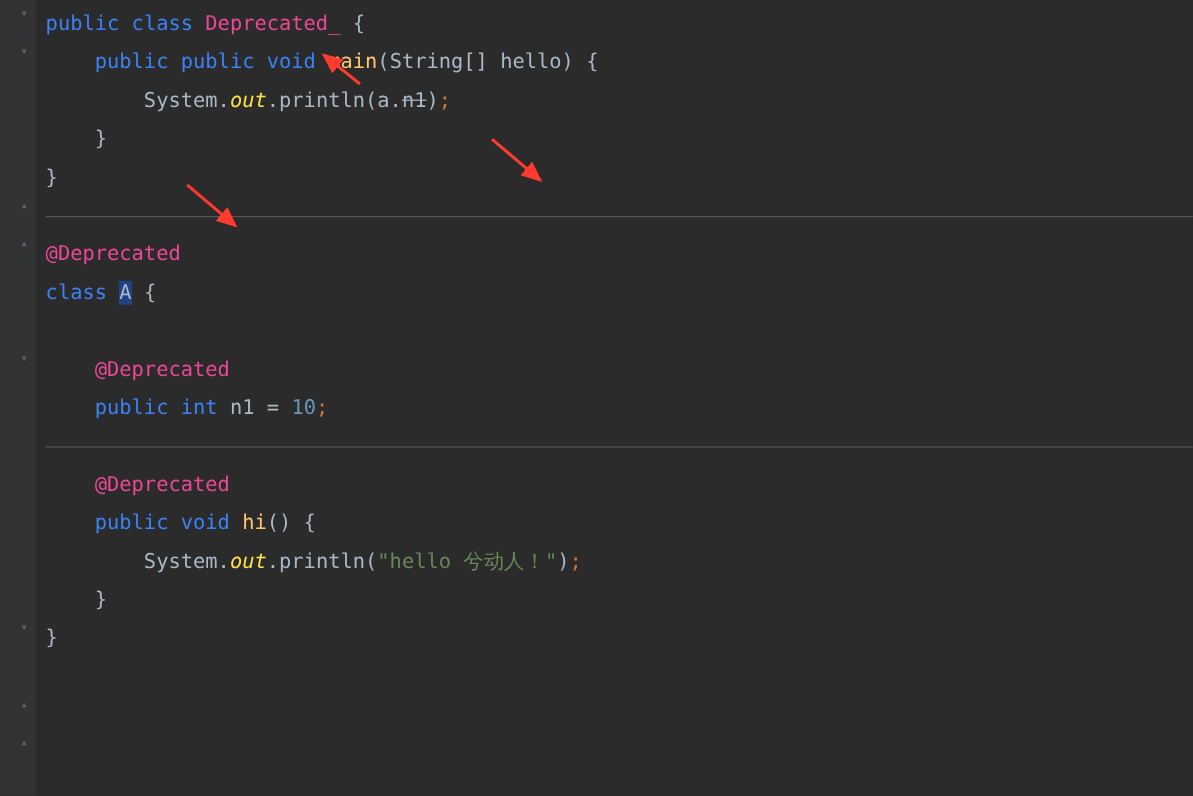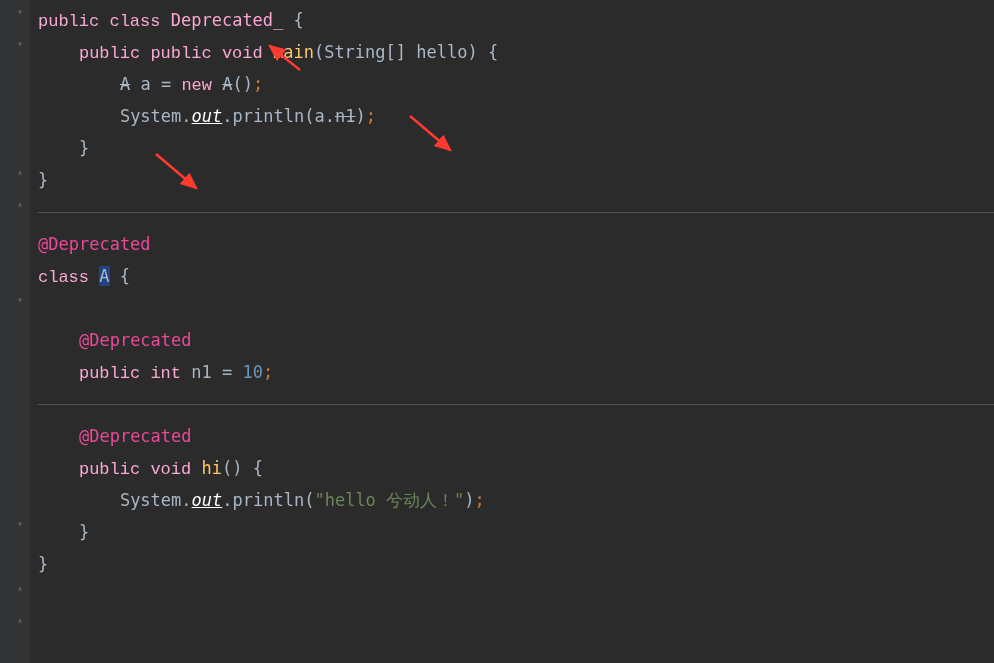--- a/index.html
+++ b/index.html
@@ -38,27 +38,27 @@
     padding: 4px 0 0 8px;
     color: #a9b7c6;
     line-height: 32px;
     position: relative;
   }
   .line {
     white-space: pre;
     height: 32px;
     position: relative;
   }
-  .kw { color: #f9a8d4; font-family: Liberation Mono, monospace; }
-  .cls { color: #f9a8d4; }
+  .kw { color: #3b82f6; }
+  .cls { color: #ec4899; }
   .method { color: #ffc66d; }
   .num { color: #6897bb; }
   .str { color: #6a8759; }
   .ann { color: #ec4899; }
-  .static-field { color: #ffffff; font-style: italic; text-decoration: underline; }
+  .static-field { color: #fde047; font-style: italic; }
   .semi { color: #cc7832; }
   .strike { text-decoration: line-through; }
   .hl { background: #214283; }
   .hr-sep {
     border: none;
     border-top: 1px solid #555555;
     margin: 0;
   }
   .hr-wrap { height: 32px; display:flex; align-items:center; }
   .hr-wrap hr { width: 100%; }
@@ -79,21 +79,20 @@
     <span class="fold-icon" style="top:198px;">▴</span>
     <span class="fold-icon" style="top:294px;">▾</span>
     <span class="fold-icon" style="top:518px;">▾</span>
     <span class="fold-icon" style="top:582px;">▴</span>
     <span class="fold-icon" style="top:614px;">▴</span>
   </div>
 
   <div class="code-area">
     <div class="line"><span class="kw">public</span> <span class="kw">class</span> <span class="cls">Deprecated_</span> <span>{</span></div>
     <div class="line">    <span class="kw">public</span> <span class="kw">public</span> <span class="kw">void</span> <span class="method">main</span><span>(String[] hello) {</span></div>
-    <div class="line">        <span class="strike">A</span> <span>a</span> <span>=</span> <span class="kw">new</span> <span class="strike">A</span><span>()</span><span class="semi">;</span></div>
     <div class="line">        <span>System</span><span>.</span><span class="static-field">out</span><span>.</span><span>println</span><span>(a.</span><span class="strike">n1</span><span>)</span><span class="semi">;</span></div>
     <div class="line">    <span>}</span></div>
     <div class="line"><span>}</span></div>
     <div class="hr-wrap">
         <hr class="hr-sep">
       </div>
     <div class="line"><span class="ann">@Deprecated</span></div>
     <div class="line"><span class="kw">class</span> <span class="hl">A</span> <span>{</span></div>
     <div class="line"></div>
     <div class="line">    <span class="ann">@Deprecated</span></div>

